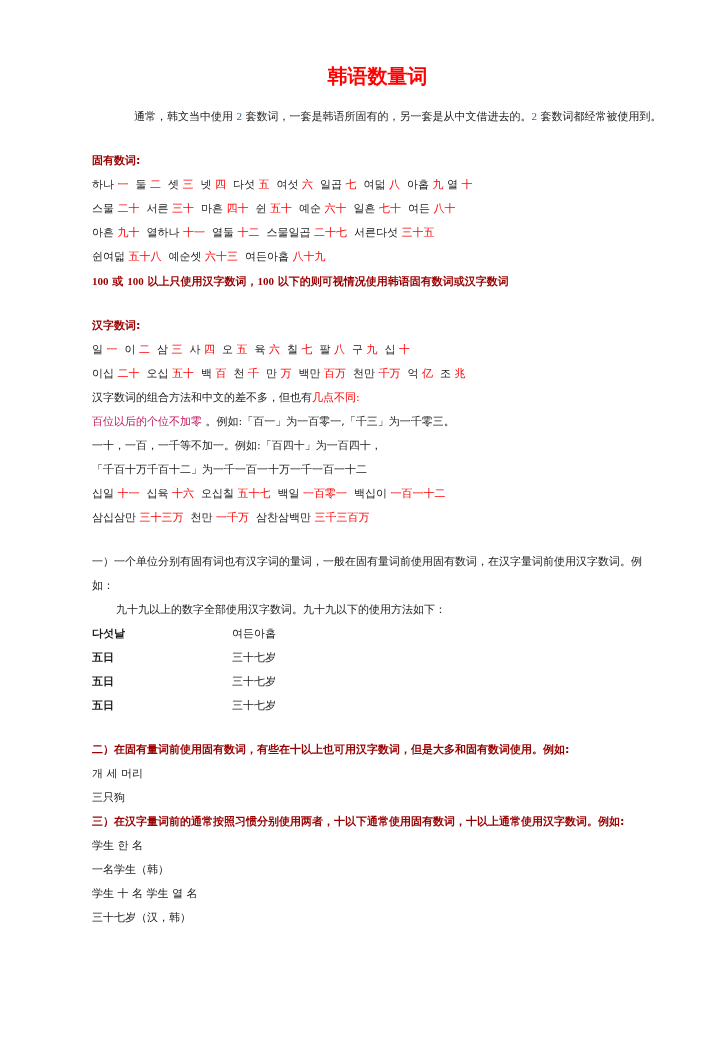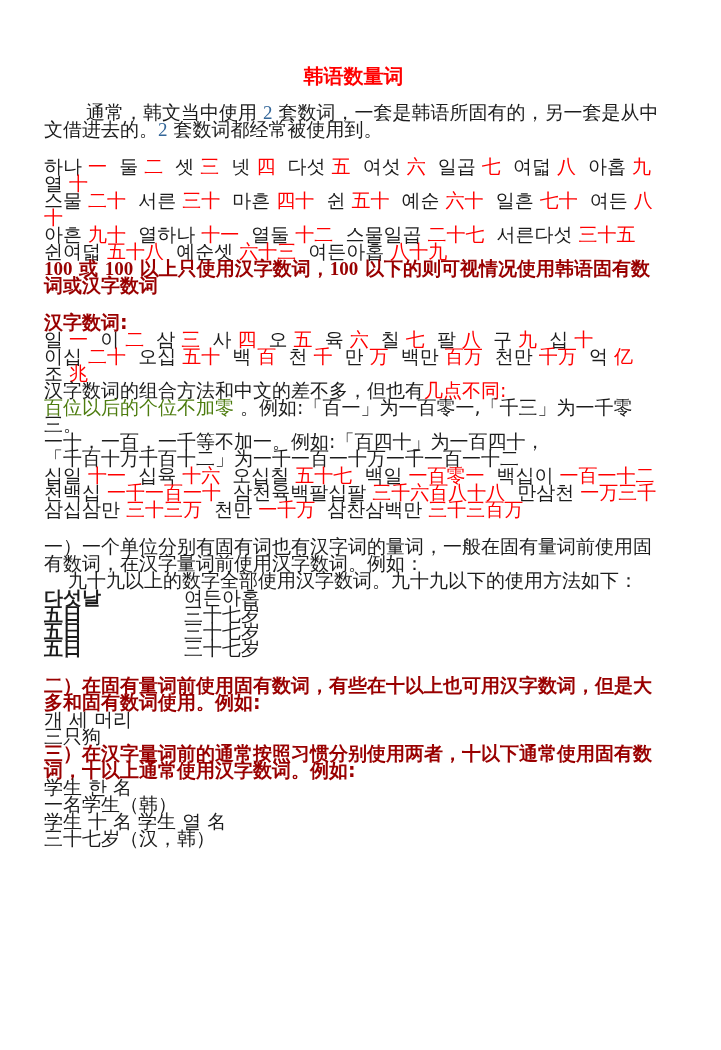--- a/index.html
+++ b/index.html
@@ -1,63 +1,63 @@
 <!DOCTYPE html>
 <html><head>
 <meta charset="utf-8">
 <style>
   html,body { margin:0; padding:0; background:#ffffff; }
   body {
     width:721px; height:1050px; overflow:hidden;
     font-family:"DejaVu Sans","Liberation Sans",sans-serif;
   }
-  .page { padding:64px 58px 0 44px; }
+  .page { padding:64px 58px 0 44px;margin-left:48px; }
   .doc-title {
     margin:0 0 16px 0;
     font-size:20px; line-height:24px; font-weight:bold;
     color:#ff0000; text-align:center;
   }
   .line {
-    font-size:19px; line-height:17px; color:#1c1c1c;
+    font-size:11px; line-height:24px; color:#1c1c1c;
     white-space:pre-wrap; word-break:break-all;
   }
   .line.h, .line.h2 { color:#990000; font-weight:bold; }
   .line.ind1 { text-indent:14px; }
   .line.ind2 { text-indent:24px; }
   .line.ind3 { text-indent:42px; }
   .line.gap { height:20px; }
   .seg-r  { color:#ff0000; }
-  .seg-dr { color:#4d7c0f; }
+  .seg-dr { color:#be185d; }
   .seg-num { font-family:"Liberation Serif","DejaVu Serif",serif; }
   .seg-nb  { color:#336699; font-family:"Liberation Serif","DejaVu Serif",serif; }
   .cols .seg-c1 { display:inline-block; min-width:140px;font-weight:bold; }
 </style>
 </head>
 <body>
 
 <div class="page">
   <h1 class="doc-title">韩语数量词</h1>
   <div id="doc-body">
       <div class="line ind3"><span class="seg">通常，韩文当中使用 </span><span class="seg-nb">2</span><span class="seg"> 套数词，一套是韩语所固有的，另一套是从中文借进去的。</span><span class="seg-nb">2</span><span class="seg"> 套数词都经常被使用到。</span></div>
       <div class="line gap"></div>
+      <div class="line h"><span class="seg">固有数词:</span></div>
       <div class="line"><span class="seg">하나 </span><span class="seg-r">一</span><span class="seg">  둘 </span><span class="seg-r">二</span><span class="seg">  셋 </span><span class="seg-r">三</span><span class="seg">  넷 </span><span class="seg-r">四</span><span class="seg">  다섯 </span><span class="seg-r">五</span><span class="seg">  여섯 </span><span class="seg-r">六</span><span class="seg">  일곱 </span><span class="seg-r">七</span><span class="seg">  여덟 </span><span class="seg-r">八</span><span class="seg">  아홉 </span><span class="seg-r">九</span><span class="seg"> 열 </span><span class="seg-r">十</span></div>
       <div class="line"><span class="seg">스물 </span><span class="seg-r">二十</span><span class="seg">  서른 </span><span class="seg-r">三十</span><span class="seg">  마흔 </span><span class="seg-r">四十</span><span class="seg">  쉰 </span><span class="seg-r">五十</span><span class="seg">  예순 </span><span class="seg-r">六十</span><span class="seg">  일흔 </span><span class="seg-r">七十</span><span class="seg">  여든 </span><span class="seg-r">八十</span></div>
       <div class="line"><span class="seg">아흔 </span><span class="seg-r">九十</span><span class="seg">  열하나 </span><span class="seg-r">十一</span><span class="seg">  열둘 </span><span class="seg-r">十二</span><span class="seg">  스물일곱 </span><span class="seg-r">二十七</span><span class="seg">  서른다섯 </span><span class="seg-r">三十五</span></div>
       <div class="line"><span class="seg">쉰여덟 </span><span class="seg-r">五十八</span><span class="seg">  예순셋 </span><span class="seg-r">六十三</span><span class="seg">  여든아홉 </span><span class="seg-r">八十九</span></div>
       <div class="line h2"><span class="seg-num">100</span><span class="seg"> 或 </span><span class="seg-num">100</span><span class="seg"> 以上只使用汉字数词，</span><span class="seg-num">100</span><span class="seg"> 以下的则可视情况使用韩语固有数词或汉字数词</span></div>
       <div class="line gap"></div>
       <div class="line h"><span class="seg">汉字数词:</span></div>
       <div class="line"><span class="seg">일 </span><span class="seg-r">一</span><span class="seg">  이 </span><span class="seg-r">二</span><span class="seg">  삼 </span><span class="seg-r">三</span><span class="seg">  사 </span><span class="seg-r">四</span><span class="seg">  오 </span><span class="seg-r">五</span><span class="seg">  육 </span><span class="seg-r">六</span><span class="seg">  칠 </span><span class="seg-r">七</span><span class="seg">  팔 </span><span class="seg-r">八</span><span class="seg">  구 </span><span class="seg-r">九</span><span class="seg">  십 </span><span class="seg-r">十</span></div>
       <div class="line"><span class="seg">이십 </span><span class="seg-r">二十</span><span class="seg">  오십 </span><span class="seg-r">五十</span><span class="seg">  백 </span><span class="seg-r">百</span><span class="seg">  천 </span><span class="seg-r">千</span><span class="seg">  만 </span><span class="seg-r">万</span><span class="seg">  백만 </span><span class="seg-r">百万</span><span class="seg">  천만 </span><span class="seg-r">千万</span><span class="seg">  억 </span><span class="seg-r">亿</span><span class="seg">  조 </span><span class="seg-r">兆</span></div>
       <div class="line"><span class="seg">汉字数词的组合方法和中文的差不多，但也有</span><span class="seg-r">几点不同:</span></div>
       <div class="line"><span class="seg-dr">百位以后的个位不加零</span><span class="seg"> 。例如:「百一」为一百零一,「千三」为一千零三。</span></div>
       <div class="line"><span class="seg">一十，一百，一千等不加一。例如:「百四十」为一百四十，</span></div>
       <div class="line"><span class="seg">「千百十万千百十二」为一千一百一十万一千一百一十二</span></div>
       <div class="line"><span class="seg">십일 </span><span class="seg-r">十一</span><span class="seg">  십육 </span><span class="seg-r">十六</span><span class="seg">  오십칠 </span><span class="seg-r">五十七</span><span class="seg">  백일 </span><span class="seg-r">一百零一</span><span class="seg">  백십이 </span><span class="seg-r">一百一十二</span></div>
-      <div class="line"><span class="seg">천백십 </span><span class="seg-r">一千一百一十</span><span class="seg">  삼천육백팔십팔 </span><span class="seg-r">三千六百八十八</span><span class="seg">  만삼천 </span><span class="seg-r">一万三千</span></div>
       <div class="line"><span class="seg">삼십삼만 </span><span class="seg-r">三十三万</span><span class="seg">  천만 </span><span class="seg-r">一千万</span><span class="seg">  삼찬삼백만 </span><span class="seg-r">三千三百万</span></div>
       <div class="line gap"></div>
       <div class="line"><span class="seg">一）一个单位分别有固有词也有汉字词的量词，一般在固有量词前使用固有数词，在汉字量词前使用汉字数词。例如：</span></div>
       <div class="line ind2"><span class="seg">九十九以上的数字全部使用汉字数词。九十九以下的使用方法如下：</span></div>
       <div class="line cols"><span class="seg-c1">다섯날</span><span class="seg">여든아홉</span></div>
       <div class="line cols"><span class="seg-c1">五日</span><span class="seg">三十七岁</span></div>
       <div class="line cols"><span class="seg-c1">五日</span><span class="seg">三十七岁</span></div>
       <div class="line cols"><span class="seg-c1">五日</span><span class="seg">三十七岁</span></div>
       <div class="line gap"></div>
       <div class="line h2"><span class="seg">二）在固有量词前使用固有数词，有些在十以上也可用汉字数词，但是大多和固有数词使用。例如:</span></div>

